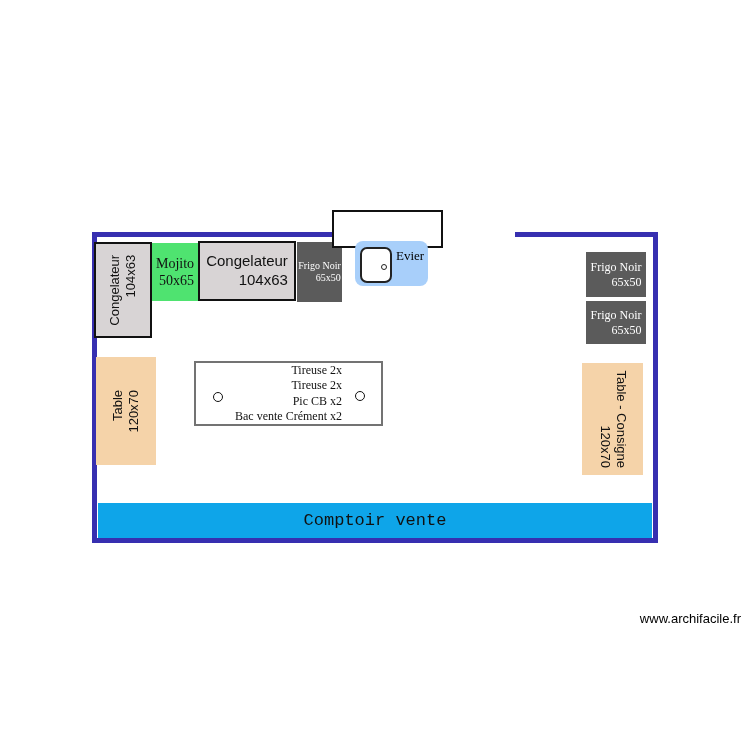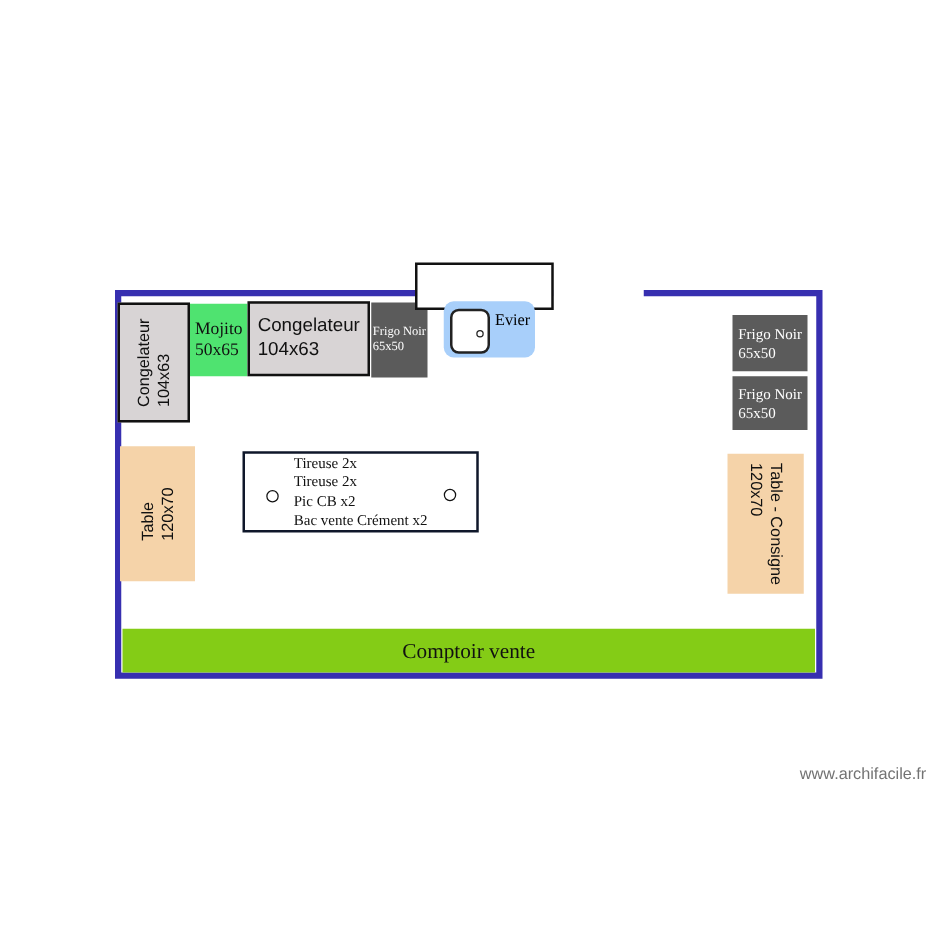--- a/index.html
+++ b/index.html
@@ -9,21 +9,21 @@
 
   
   .room{left:92px;top:232px;width:566px;height:311px;border:5px solid #372FB0;z-index:1;}
   .wall-opening{left:443px;top:230px;width:72px;height:12px;background:#ffffff;z-index:2;}
 
   
   .door{left:332px;top:210px;width:111px;height:38px;background:#ffffff;
         border:2px solid #111;z-index:4;}
 
   
-  .box{display:flex;align-items:center;justify-content:center;text-align:left;z-index:3;}
+  .box{display:flex;align-items:center;justify-content:center;text-align:right;z-index:3;}
   .lines div{line-height:1.25;}
 
   .congelateur-left{left:94px;top:242px;width:58px;height:96px;background:#D8D4D5;
         border:2px solid #111;font-size:13px;}
   .mojito{left:152px;top:243px;width:46px;height:58px;background:#4FE370;
         font-family:"Liberation Serif",serif;font-size:14px;}
   .congelateur-top{left:198px;top:241px;width:98px;height:60px;background:#D8D4D5;
         border:2px solid #111;font-size:15px;}
   .frigo-top{left:297px;top:242px;width:45px;height:60px;background:#5B5B5B;color:#fff;
         font-family:"Liberation Serif",serif;font-size:10px;}
@@ -39,31 +39,31 @@
   .sink-hole{left:26px;top:23px;width:6px;height:6px;border:1.5px solid #222;
         border-radius:50%;background:#fff;}
   .evier-label{left:41px;top:7px;font-family:"Liberation Serif",serif;font-size:13px;color:#000;}
 
   .table-left{left:96px;top:357px;width:60px;height:108px;background:#F5D3A9;font-size:13px;}
   .table-consigne{left:582px;top:363px;width:61px;height:112px;background:#F5D3A9;font-size:13px;}
   .rot-ccw{transform:rotate(-90deg);white-space:nowrap;}
   .rot-cw{transform:rotate(90deg);white-space:nowrap;}
 
   .center-table{left:194px;top:361px;width:189px;height:65px;background:#fff;
-        border:2px solid #0f172a;font-family:"Liberation Serif",serif;font-size:12px;}
+        border:2px solid #737373;font-family:"Liberation Serif",serif;font-size:12px;}
   .center-table .lines div{line-height:15.5px;}
   .screw{position:absolute;width:10px;height:10px;border:1.5px solid #111;border-radius:50%;
         background:#fff;box-sizing:border-box;}
   .screw-left{left:17px;top:29px;}
   .screw-right{left:159px;top:28px;}
 
-  .comptoir{left:98px;top:503px;width:554px;height:35px;background:#84cc16;
-        font-family:Liberation Serif, serif;font-size:17px;z-index:3;}
+  .comptoir{left:98px;top:503px;width:554px;height:35px;background:#0ea5e9;
+        font-family:Liberation Mono, monospace;font-size:17px;z-index:3;}
 
-  .watermark{right:9px;top:611px;font-size:13px;color:#737373;}
+  .watermark{right:9px;top:611px;font-size:13px;color:#000000;}
 </style>
 </head>
 <body>
 
 <div class="page">
 
   <div class="abs room"></div>
   <div class="abs wall-opening"></div>
   <div class="abs door"></div>
 

